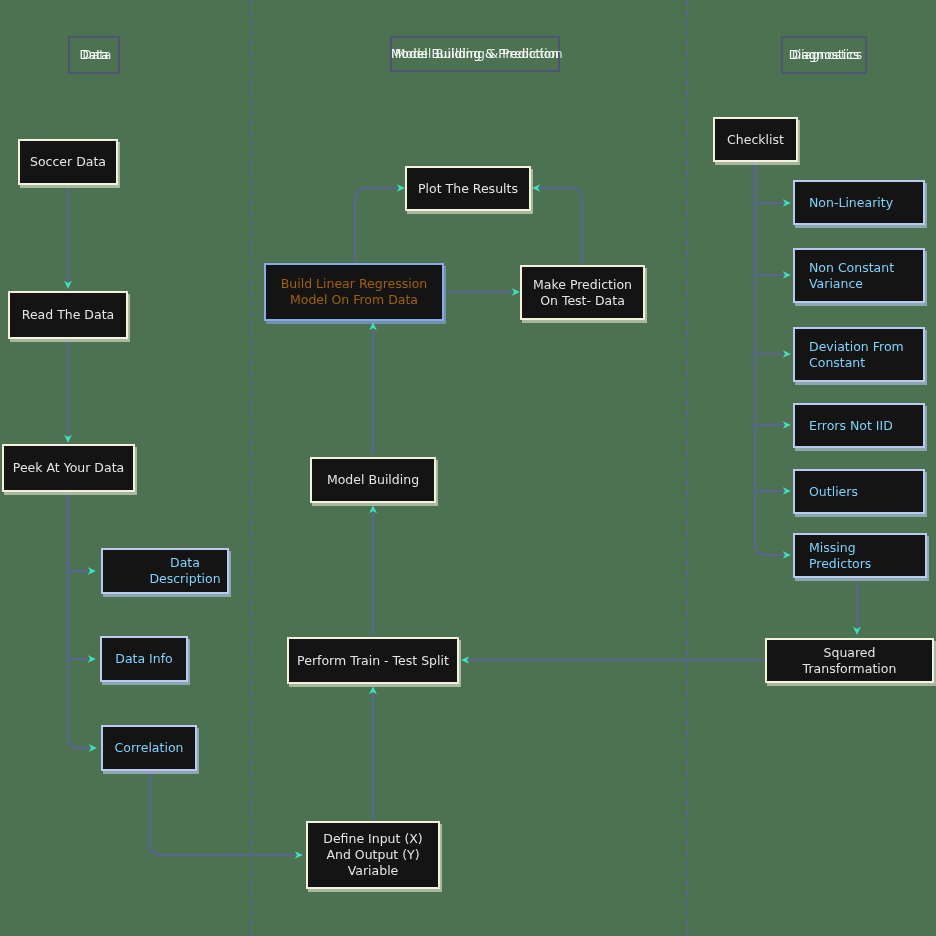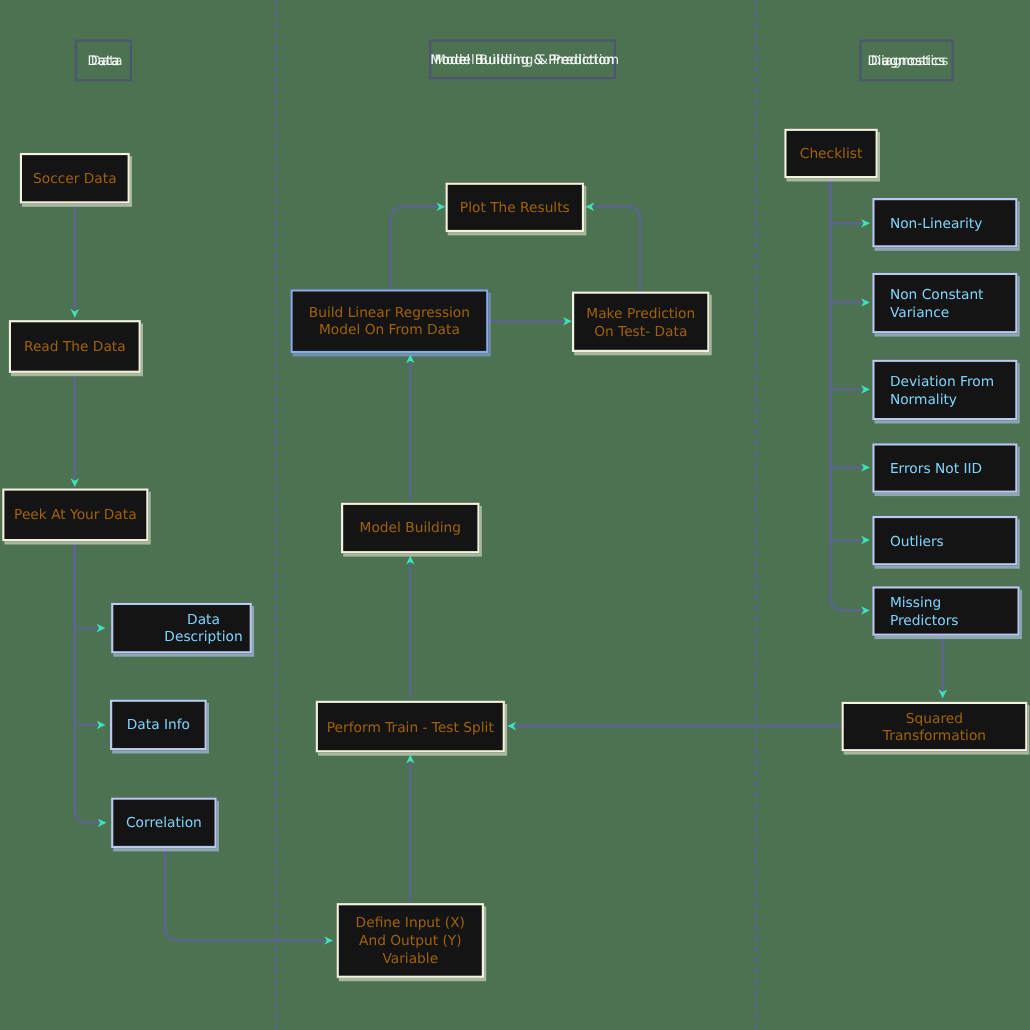--- a/index.html
+++ b/index.html
@@ -46,21 +46,21 @@
   .node{
     position:absolute;
     box-sizing:border-box;
     background:#141414;
     display:flex;align-items:center;justify-content:center;
     text-align:center;
     line-height:1.28;
     font-size:12.5px;
     padding:4px 8px;
     border:2px solid #f3f2dd;
-    color:#a16207;
+    color:#e5e5e5;
     box-shadow:2px 3px 0 rgba(243,242,221,.55);
   }
   .node.blue{
     border-color:#b9c9ef;
     color:#7dd3fc;
     box-shadow:2px 3px 0 rgba(185,201,239,.6);
   }
   .node.blue-strong{
     border-color:#8aa9e8;
     color:#a16207;
@@ -153,21 +153,21 @@
   <div class="node" style="left:287px;top:637px;width:172px;height:47px;">Perform Train - Test Split</div>
 
   <div class="node" style="left:306px;top:821px;width:134px;height:68px;">Define Input (X) And Output (Y) Variable</div>
 
   <div class="node" style="left:713px;top:117px;width:85px;height:45px;">Checklist</div>
 
   <div class="node blue left" style="left:793px;top:180px;width:132px;height:45px;">Non-Linearity</div>
 
   <div class="node blue left" style="left:793px;top:248px;width:132px;height:55px;">Non Constant Variance</div>
 
-  <div class="node blue left" style="left:793px;top:327px;width:132px;height:55px;">Deviation From Normality</div>
+  <div class="node blue left" style="left:793px;top:327px;width:132px;height:55px;">Deviation From Constant</div>
 
   <div class="node blue left" style="left:793px;top:403px;width:132px;height:45px;">Errors Not IID</div>
 
   <div class="node blue left" style="left:793px;top:469px;width:132px;height:45px;">Outliers</div>
 
   <div class="node blue left" style="left:793px;top:533px;width:134px;height:45px;">Missing Predictors</div>
 
   <div class="node" style="left:765px;top:638px;width:169px;height:45px;">Squared Transformation</div>
 
 </div>

